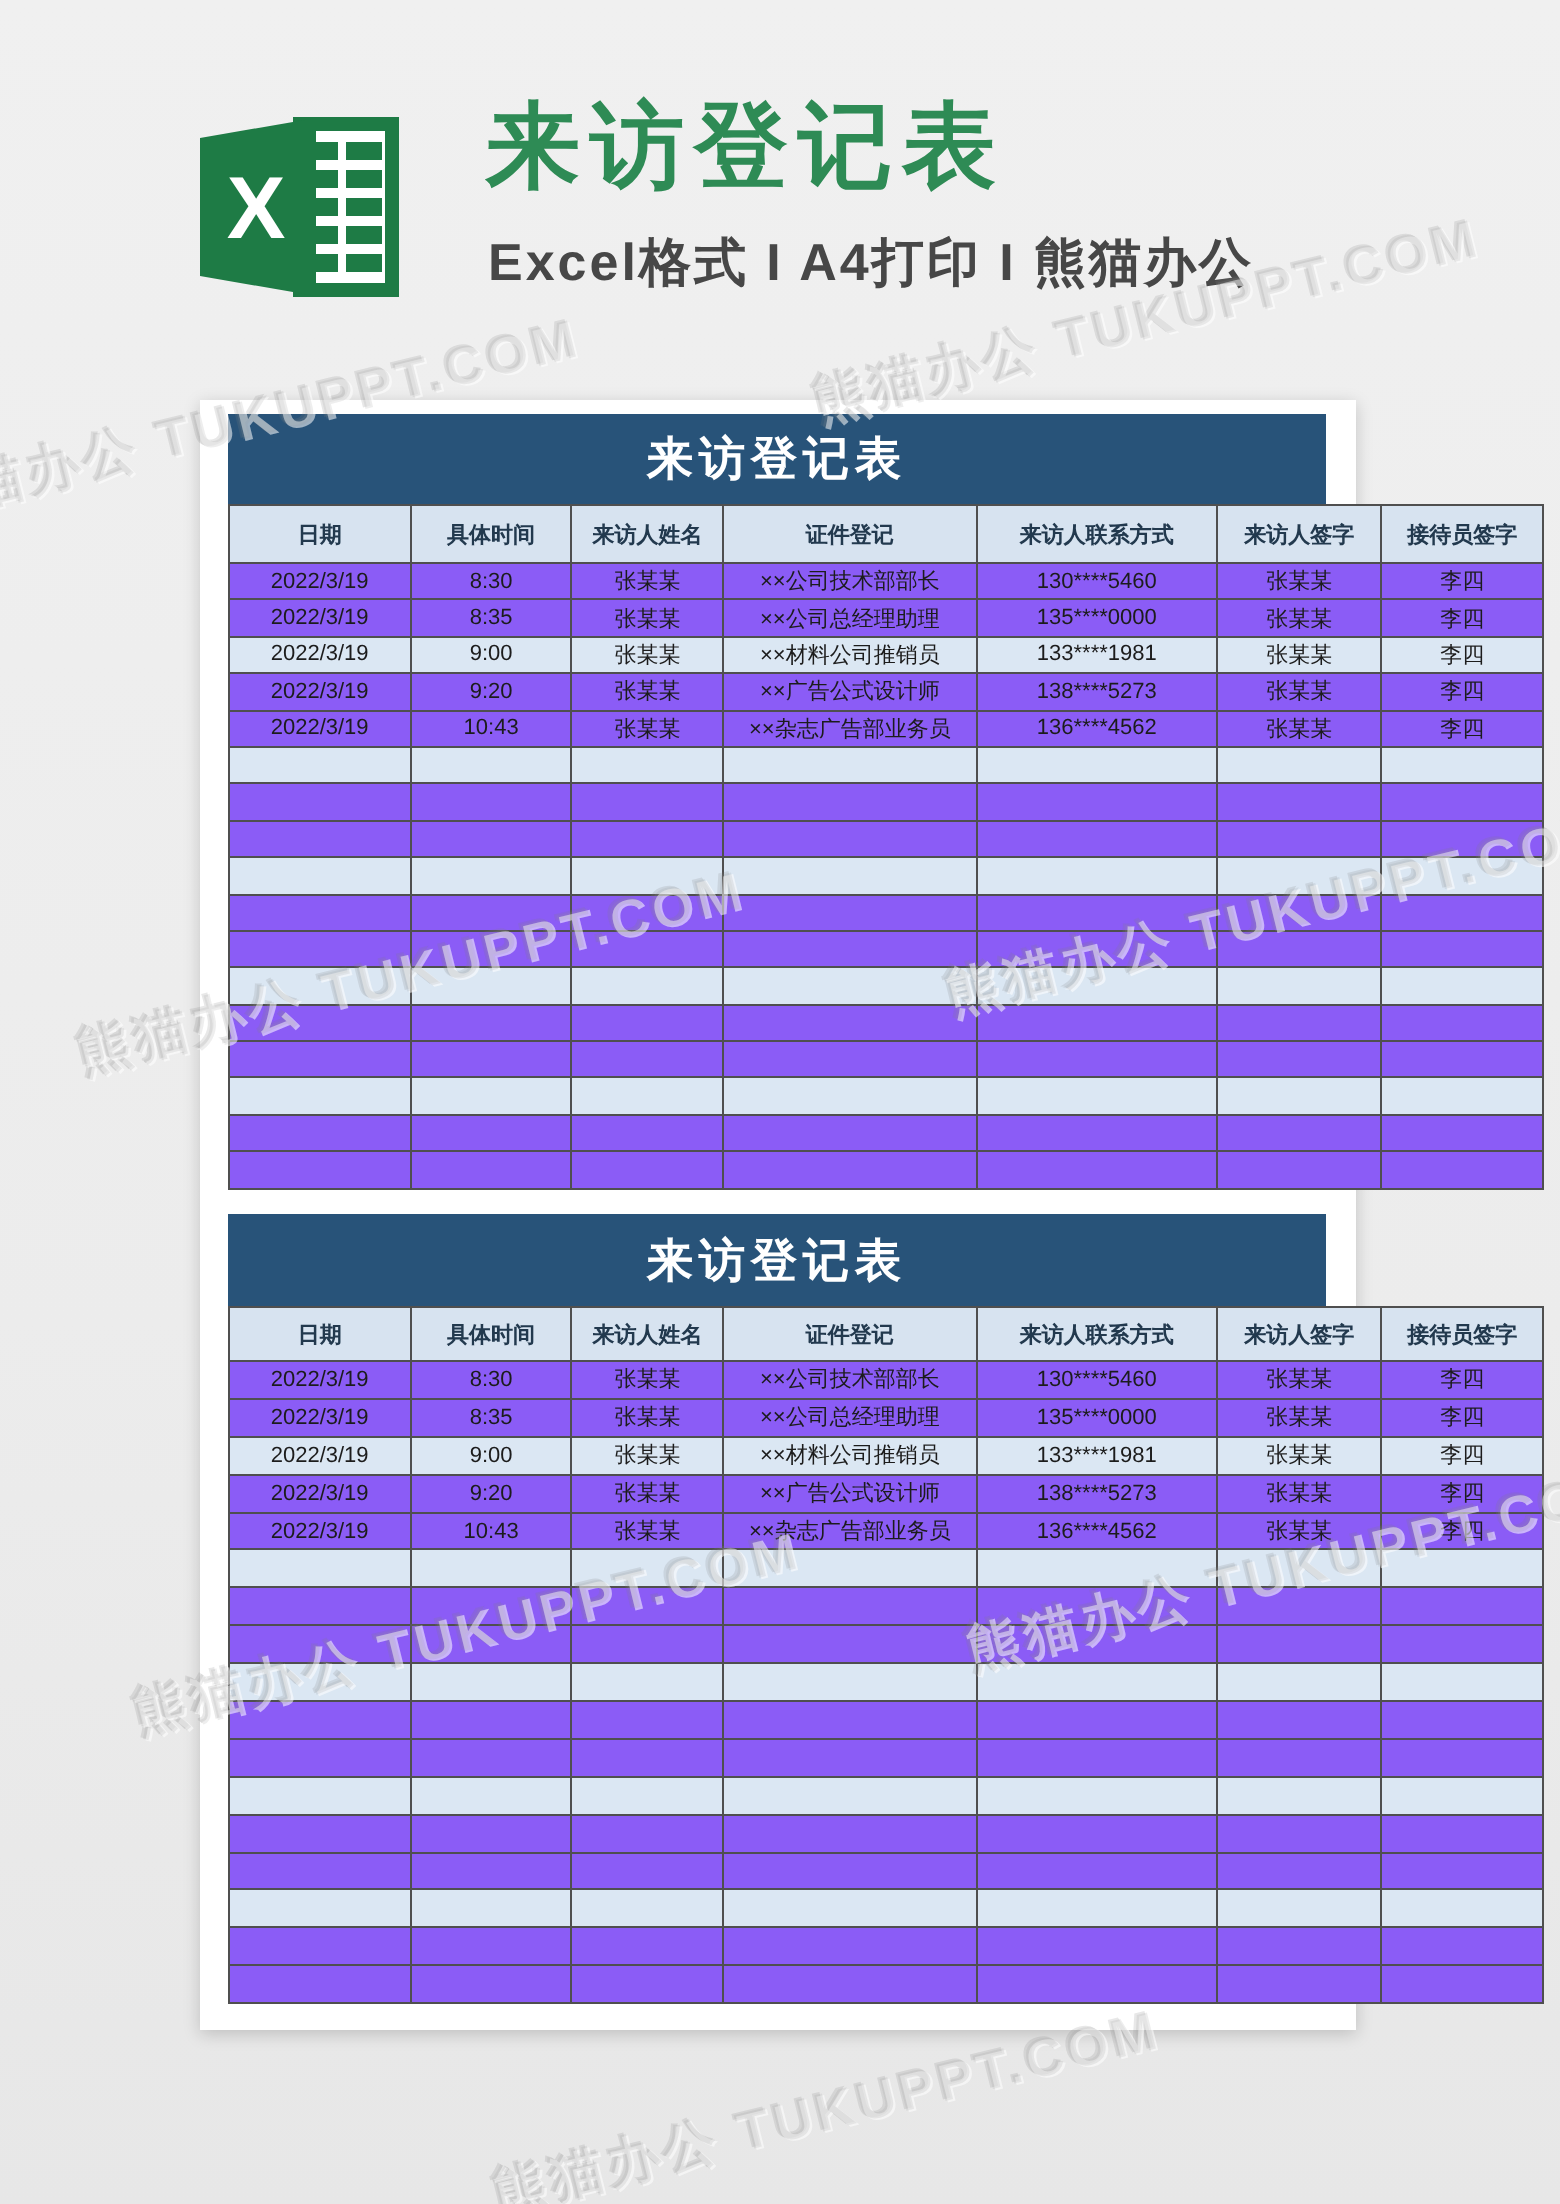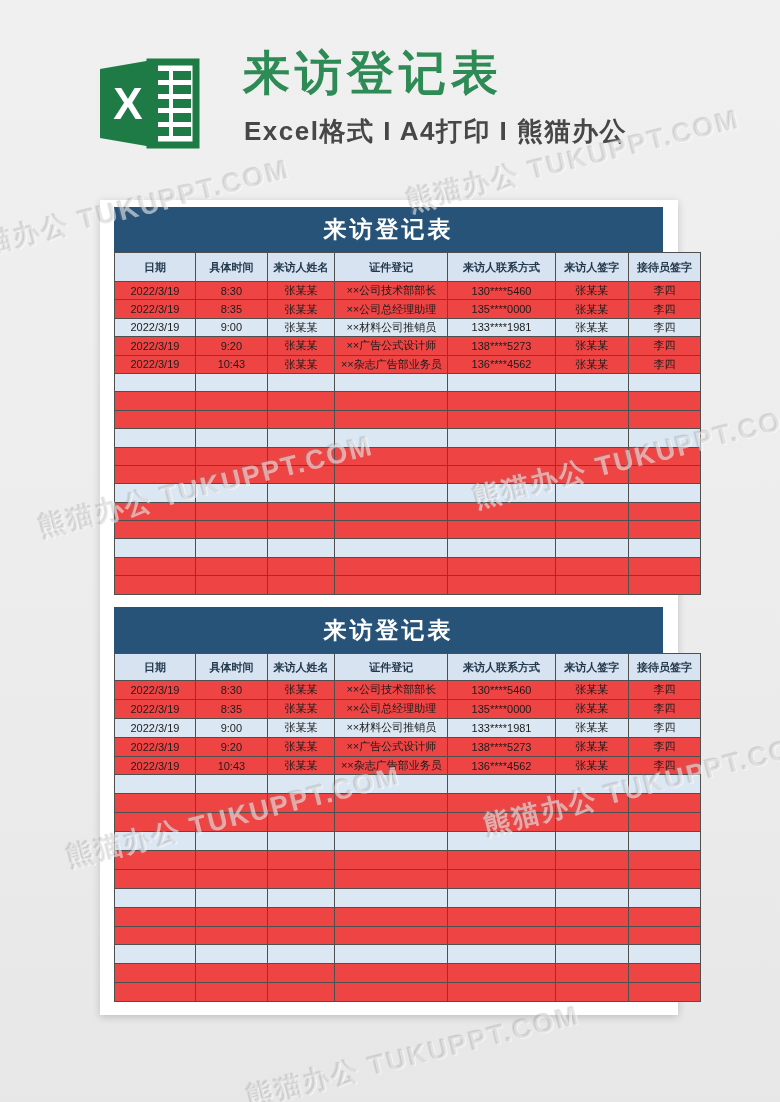--- a/index.html
+++ b/index.html
@@ -34,22 +34,22 @@
   .tb2{top:407px;}
   .table-title{
     width:100%;box-sizing:border-box;text-align:center;
     background:var(--accent-navy,#285379);color:#ffffff;
     font-weight:700;letter-spacing:3px;
   }
   .tb1 .table-title{height:45px;line-height:45px;font-size:23px;}
   .tb2 .table-title{height:46px;line-height:46px;font-size:23px;}
 
   table.sheet{
-    width:587px;table-layout:fixed;border-collapse:collapse;
-    background:#ef4444;
+    width:658px;table-layout:fixed;border-collapse:collapse;
+    background:#8b5cf6;
   }
   table.sheet th,table.sheet td{
     border:1px solid var(--border,#4f4f4f);
     text-align:center;vertical-align:middle;
     overflow:hidden;white-space:nowrap;padding:0 1px;
   }
   table.sheet th{
     background:var(--header-blue,#d7e3f0);
     color:#22394e;font-weight:700;font-size:11px;
   }

